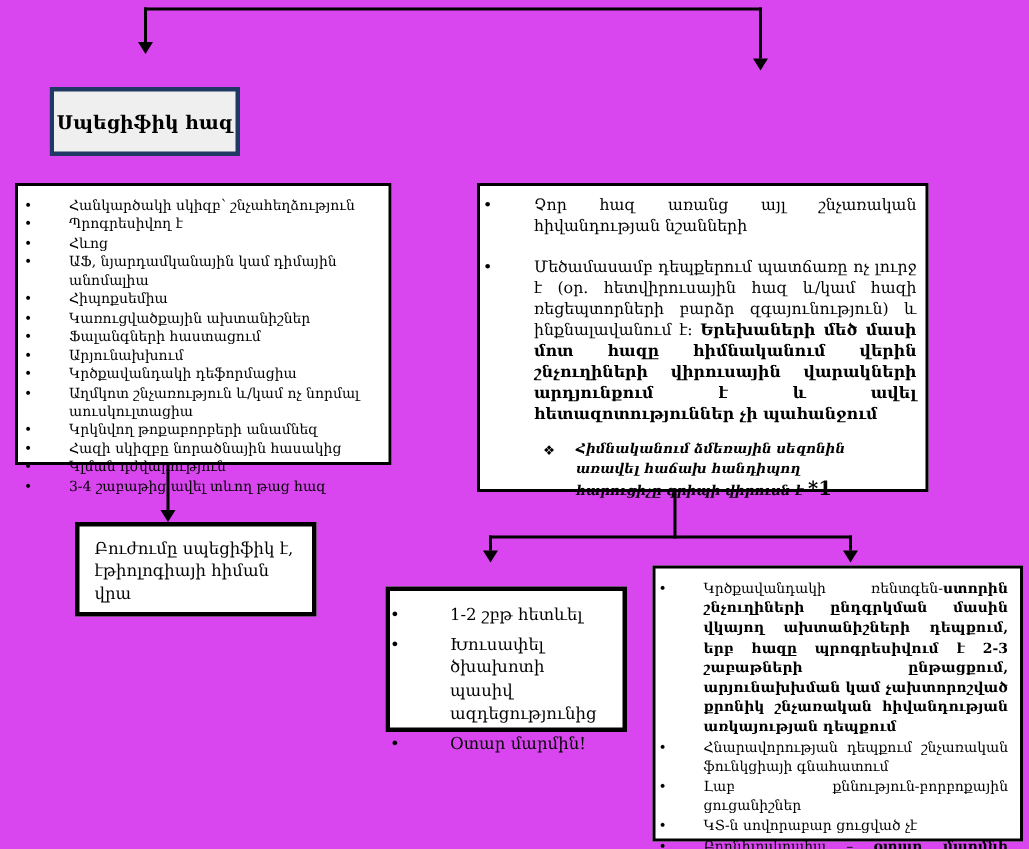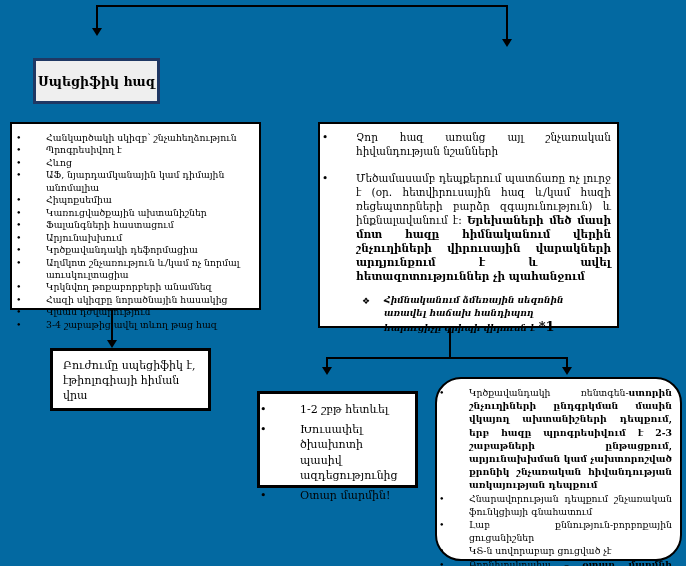--- a/index.html
+++ b/index.html
@@ -1,17 +1,17 @@
 <!DOCTYPE html>
 <html><head>
 <meta charset="utf-8">
 <style>
   html,body{margin:0;padding:0;background:#ffffff;}
   #canvas{
-    position:relative;width:686px;height:566px;background:#0369a1;overflow:hidden;
+    position:relative;width:686px;height:566px;background:#d946ef;overflow:hidden;
     font-family:"DejaVu Serif","DejaVu Sans",serif;color:#000;
   }
   
   .hline,.vline{position:absolute;background:#000;}
   .arrowhead{
     position:absolute;width:0;height:0;
     border-left:5px solid transparent;border-right:5px solid transparent;
     border-top:8px solid #000;
   }
   
@@ -114,21 +114,21 @@
   <div class="arrowhead" style="left:562px;top:367px;"></div>
 
   <div class="box thick" style="left:257px;top:391px;width:161px;height:97px;padding:8px 0;">
     <ul class="blist fulist">
       <li>1-2 շբթ հետևել</li>
       <li>Խուսափել ծխախոտի պասիվ ազդեցությունից</li>
       <li>Օտար մարմին!</li>
     </ul>
   </div>
 
-  <div class="box" style="left:435px;top:377px;width:247px;height:184px;padding:7px 2px;border-radius:26px;">
+  <div class="box" style="left:435px;top:377px;width:247px;height:184px;padding:7px 2px;">
     <ul class="blist wulist">
       <li><span>Կրծքավանդակի ռենտգեն-</span><b class="seg">ստորին շնչուղիների ընդգրկման մասին վկայող ախտանիշների դեպքում, երբ հազը պրոգրեսիվում է 2-3 շաբաթների ընթացքում, արյունախխման կամ չախտորոշված քրոնիկ շնչառական հիվանդության առկայության դեպքում</b></li>
       <li>Հնարավորության դեպքում շնչառական ֆունկցիայի գնահատում</li>
       <li>Լաբ քննություն-բորբոքային ցուցանիշներ</li>
       <li>ԿՏ-ն սովորաբար ցուցված չէ</li>
       <li><span>Բրոնխոսկոպիա – </span><b class="seg">օտար մարմնի կասկածի դեպքում ցուցված է անհապաղ կոշտ բրոնխոսկոպիա</b></li>
     </ul>
   </div>
 
 </div>

